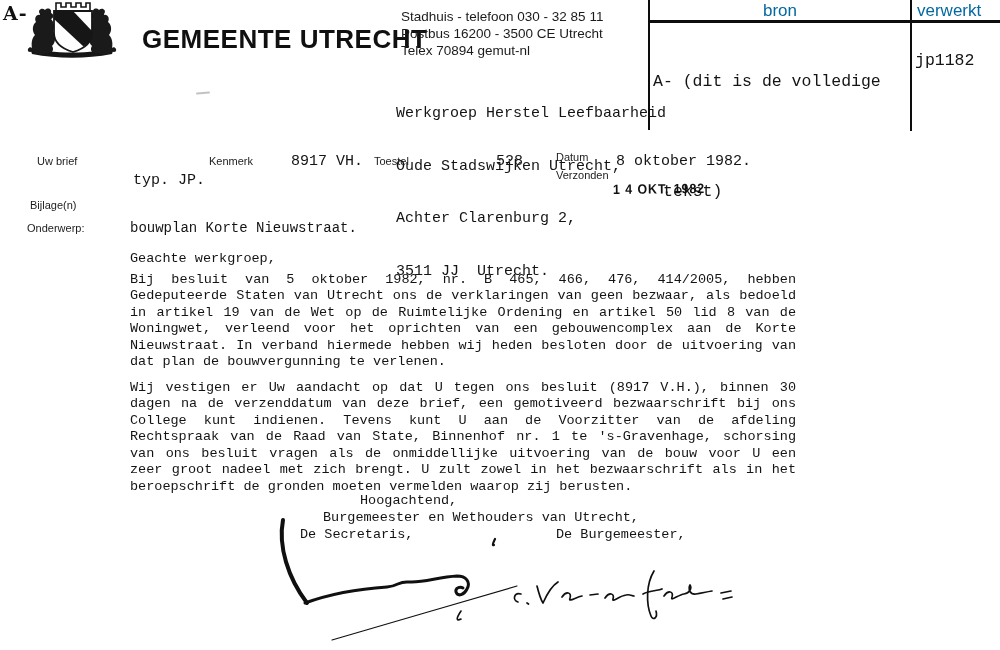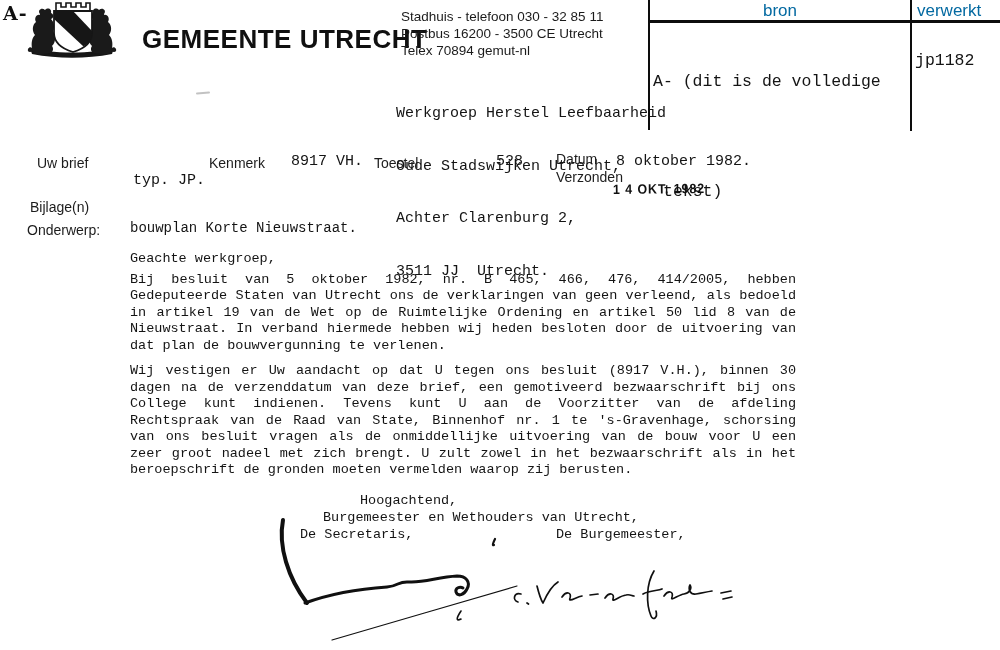--- a/index.html
+++ b/index.html
@@ -4,21 +4,21 @@
 <style>
   * { margin:0; padding:0; box-sizing:border-box; }
   html,body { background:#e8e8e8; }
   .page {
     position:relative; width:1000px; height:650px; background:#ffffff;
     overflow:hidden; font-family:"Liberation Sans", sans-serif; color:#161616;
   }
   .abs { position:absolute; }
   .mono { font-family:"Liberation Mono","DejaVu Sans Mono",monospace; color:#141414; }
   .pre { white-space:pre; }
-  .sans-sm { font-family:"Liberation Sans",sans-serif; font-size:14px; color:#1c1c1c; }
+  .sans-sm { font-family:"Liberation Sans",sans-serif; font-size:11px; color:#1c1c1c; }
   
   .org-title { font-size:26px; font-weight:700; letter-spacing:0.5px; color:#101010; }
   .contact { font-size:13.5px; line-height:17px; color:#1b1b1b; }
   .hand-mark { font-family:"DejaVu Serif",serif; font-size:19px; font-weight:700; letter-spacing:1px; color:#101010; }
   
   .tline { background:#0d0d0d; }
   .tbl-head { font-size:17px; color:#0369a1; }
   .tbl-cell { font-size:16.5px; line-height:22px; }
   
   .recipient { font-size:15px; line-height:17.5px;margin-left:48px; }
@@ -107,22 +107,23 @@
   <div class="abs mono meta-val" style="left:616px; top:153px;">8 oktober 1982.</div>
   <div class="abs mono meta-val" style="left:119px; top:172px;margin-left:14px;">typ. JP.</div>
   <div class="abs stamp" style="left:613px; top:182px;">1 4 OKT. 1982</div>
   <div class="abs mono" style="left:130px; top:220px; font-size:14px;">bouwplan Korte Nieuwstraat.</div>
 
   <div class="abs mono bodytext" style="left:130px; top:251px; width:666px;">
     <div class="bline">Geachte werkgroep,</div>
     <div style="height:4px;"></div>
     <div>
       <div class="bline just">Bij besluit van 5 oktober 1982, nr. B 465, 466, 476, 414/2005, hebben</div>
-      <div class="bline just">Gedeputeerde Staten van Utrecht ons de verklaringen van geen verleend, als bedoeld</div>
+      <div class="bline just">Gedeputeerde Staten van Utrecht ons de verklaringen van geen bezwaar, als bedoeld</div>
       <div class="bline just">in artikel 19 van de Wet op de Ruimtelijke Ordening en artikel 50 lid 8 van de</div>
+      <div class="bline just">Woningwet, verleend voor het oprichten van een gebouwencomplex aan de Korte</div>
       <div class="bline just">Nieuwstraat. In verband hiermede hebben wij heden besloten door de uitvoering van</div>
       <div class="bline">dat plan de bouwvergunning te verlenen.</div>
     </div>
     <div style="height:9px;"></div>
     <div>
       <div class="bline just">Wij vestigen er Uw aandacht op dat U tegen ons besluit (8917 V.H.), binnen 30</div>
       <div class="bline just">dagen na de verzenddatum van deze brief, een gemotiveerd bezwaarschrift bij ons</div>
       <div class="bline just">College kunt indienen. Tevens kunt U aan de Voorzitter van de afdeling</div>
       <div class="bline just">Rechtspraak van de Raad van State, Binnenhof nr. 1 te 's-Gravenhage, schorsing</div>
       <div class="bline just">van ons besluit vragen als de onmiddellijke uitvoering van de bouw voor U een</div>

